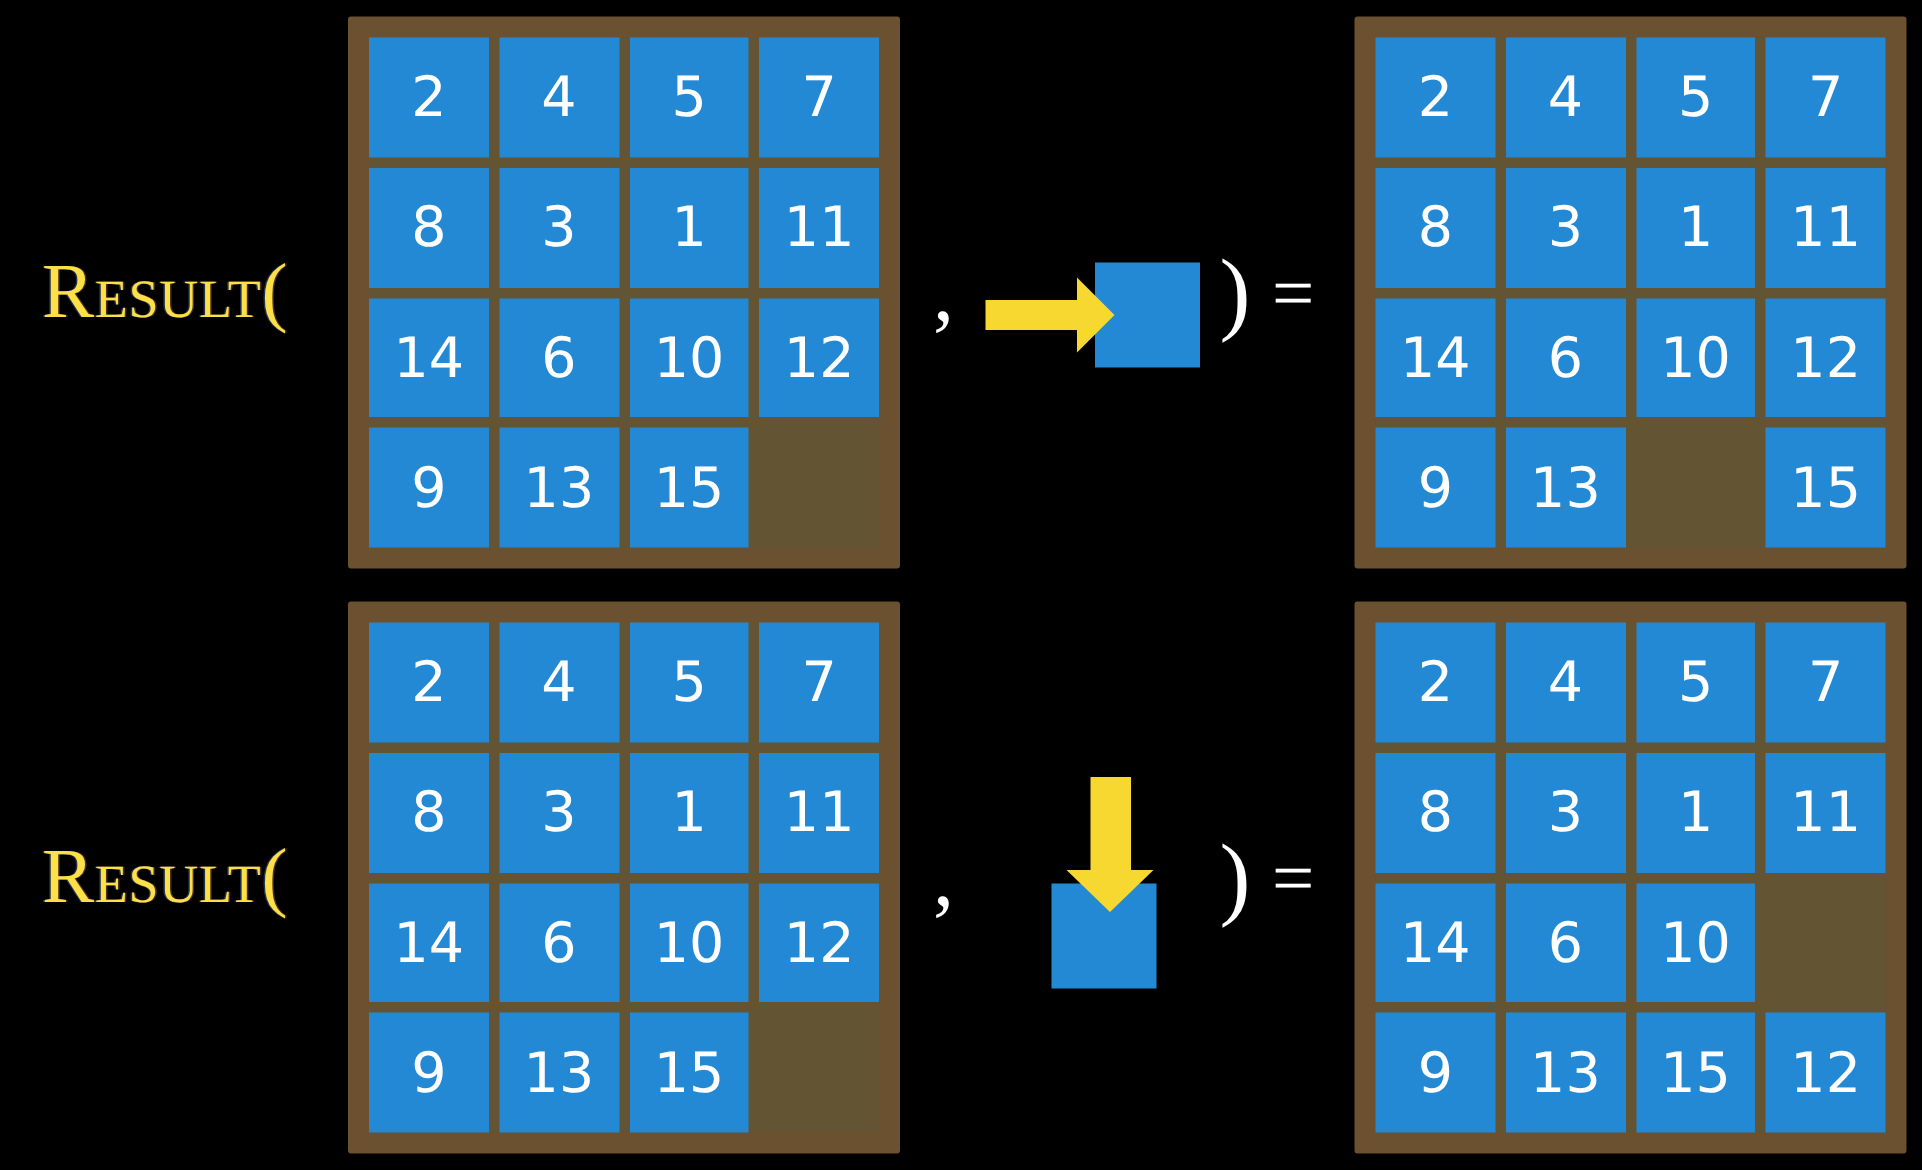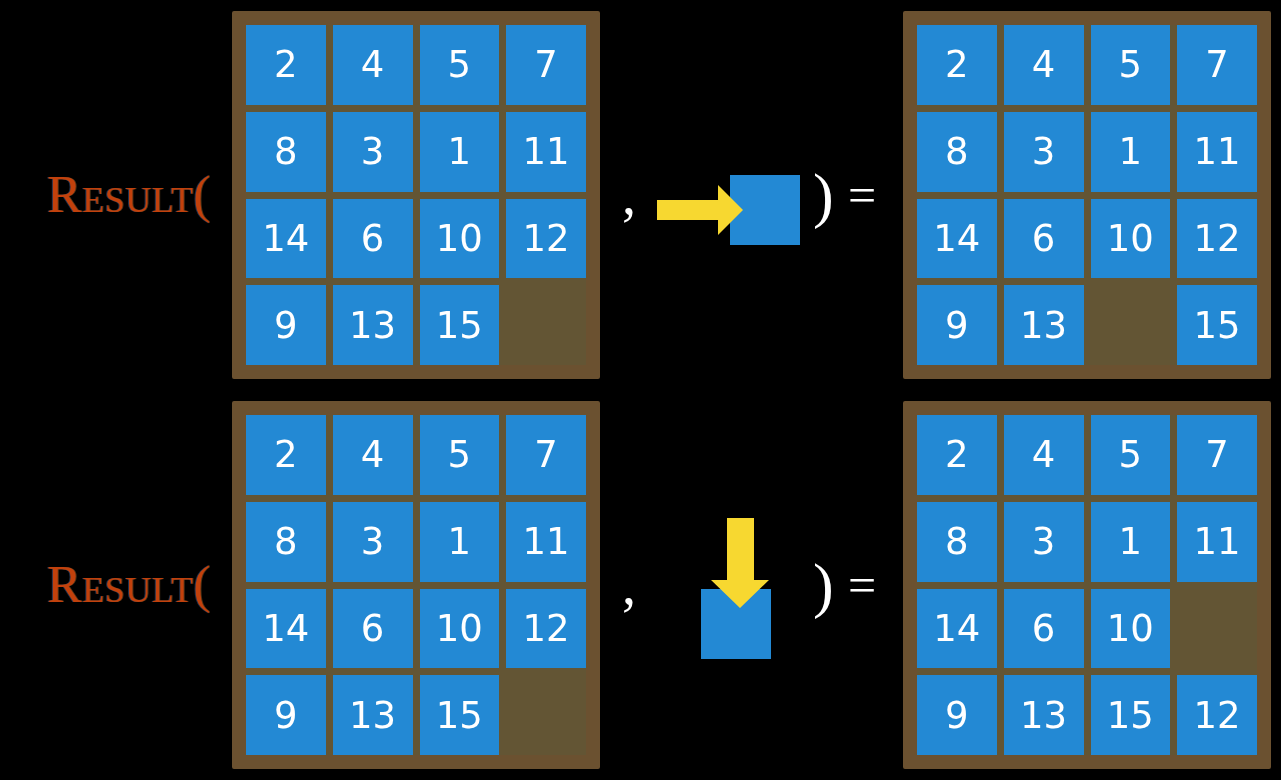--- a/index.html
+++ b/index.html
@@ -30,29 +30,28 @@
   }
   .eq-row.row-1 { top: 0px; }
   .eq-row.row-2 { top: 390px; }
 
   
   .result-label {
     position: absolute;
     left: 28px;
     top: 50%;
     transform: translateY(-50%);
-    color: #c2410c;
+    color: #fde047;
     font-family: "Liberation Serif", serif;
     font-variant: small-caps;
     font-size: 52px;
     line-height: 1;
     letter-spacing: 0.5px;
     white-space: nowrap;
     text-shadow: 1px 0 0 rgba(140,90,40,0.55), -1px 0 0 rgba(70,110,170,0.45);
-    margin-left: 19px;
   }
 
   
   .board {
     position: absolute;
     width: 368px;
     height: 368px;
     box-sizing: border-box;
     background: #635534;
     border: 14px solid #6b5130;

